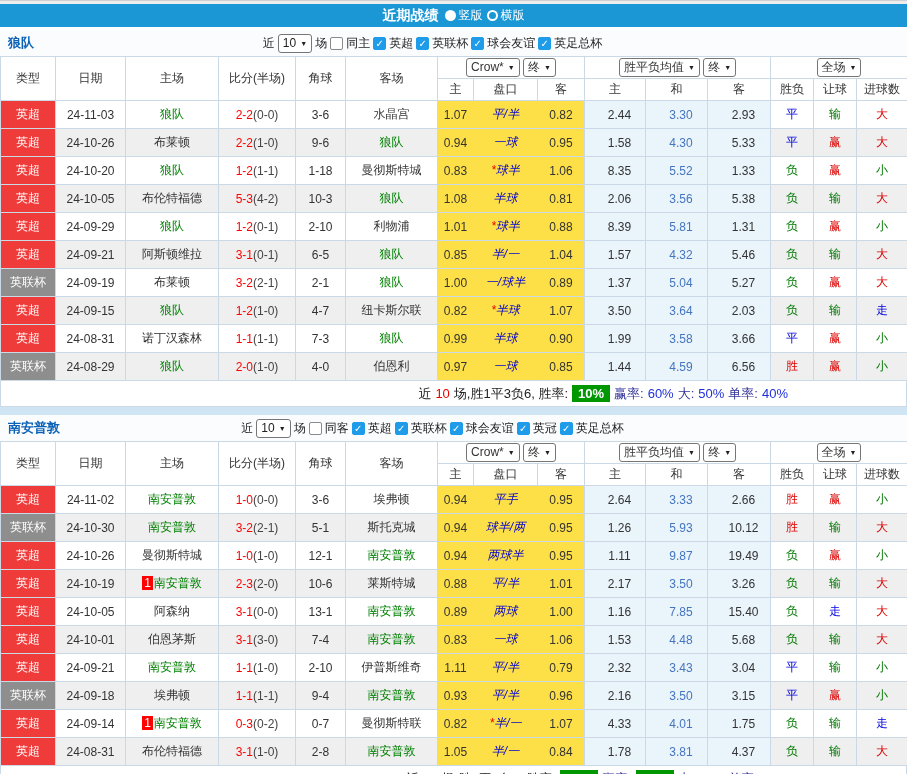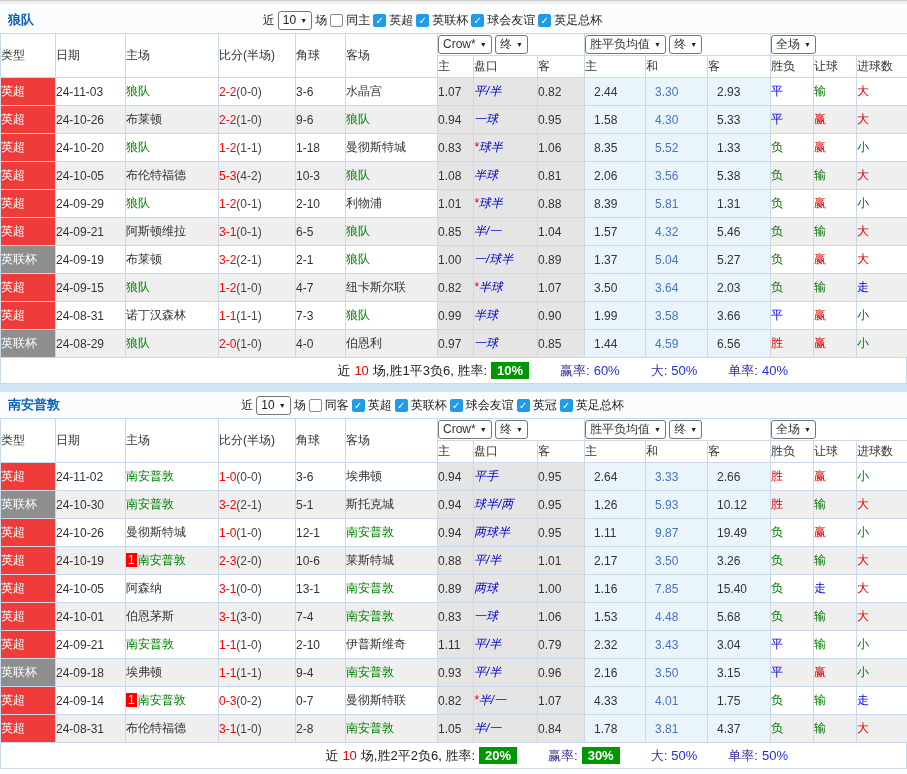--- a/index.html
+++ b/index.html
@@ -14,50 +14,63 @@
   .radio.sel{background:#fff;}
   .radio-item{display:inline-flex;align-items:center;cursor:pointer;}
   .gap{height:3px;background:#fff;}
   .section-bar{height:26px;display:flex;align-items:center;background:#fafcfe;padding-left:8px;}
   .team{color:#0b62b6;font-weight:bold;font-size:13px;min-width:90px;}
   .filters{flex:1;display:flex;align-items:center;justify-content:center;gap:3px;font-size:12px;color:#222;padding-right:140px;}
   .dd{display:inline-flex;align-items:center;gap:4px;border:1px solid #767676;border-radius:3px;background:#fff;padding:1px 4px;font-size:12px;line-height:15px;cursor:pointer;}
   .dd .dd-arrow{font-size:7px;color:#222;}
   .cb{display:inline-block;width:13px;height:13px;border:1px solid #8a8a8a;border-radius:2px;background:#fff;font-size:10px;line-height:12px;text-align:center;vertical-align:-2px;cursor:pointer;}
   .cb.on{background:#1e9be9;border-color:#1e9be9;color:#fff;font-weight:bold;}
-  table.grid{border-collapse:collapse;table-layout:fixed;width:907px;font-size:12px;text-align:left;color:#333;}
+  table.grid{border-collapse:collapse;table-layout:fixed;width:907px;font-size:12px;text-align:center;color:#333;}
   table.grid th{border:1px solid #cbd8e6;height:22px;font-weight:normal;background:#fff;padding:0;white-space:nowrap;overflow:hidden;}
   table.grid td{border:1px solid #cbd8e6;height:28px;padding:0;white-space:nowrap;overflow:hidden;}
   tbody tr.alt td{background:#efefef;}
-  tbody tr td.c-odds{background:#e5e5e5;}
+  tbody tr td.c-odds{background:#fde047;}
   tbody tr td.c-mean{background:#eaf4fb;padding-left:9px;}
   tbody tr td.lg-red{background:#f03b3b;color:#fff;}
   tbody tr td.lg-gray{background:#8e8e8e;color:#fff;}
   .tm-green{color:#008000;}
   .s-main{color:#f00;}
   .s-half{color:#444;}
   td.c-hcp{color:#0000cc;font-style:italic;}
   .star{color:#e60000;}
   .m-draw{color:#4575be;margin-top:31px;}
   .t-red{color:#dd0000;}
   .t-blue{color:#0000dd;}
   .t-green{color:#007700;}
   .badge1{display:inline-block;background:#f00;color:#fff;font-size:12px;line-height:14px;padding:0 2px;margin-right:1px;}
   .summary{height:26px;display:flex;align-items:center;justify-content:flex-end;gap:4px;padding-right:118px;font-size:13px;color:#222;border:1px solid #cbd8e6;border-top:none;background:#fff;}
   .summary .red{color:#e60000;}
   .ratebox{display:inline-block;background:#009700;color:#fff;font-weight:bold;padding:1px 6px;}
-  .stat-label{color:#333399;margin-left:27px;}
+  .stat-label{color:#333399;}
   .stat-value{color:#1f2fdd;}
   .sep{height:8px;background:#cfe5f4;}
 </style>
 </head>
 <body>
 
 <div class="page">
   <div class="top-strip"></div>
+  <div class="title-bar">
+    <span class="title">近期战绩</span>
+    <span class="radios" id="radios">
+        <span class="radio-item">
+          <span class="radio sel"></span>
+          <span class="radio-label">竖版</span>
+        </span>
+        <span class="radio-item">
+          <span class="radio"></span>
+          <span class="radio-label">横版</span>
+        </span>
+      </span>
+  </div>
   <div class="gap"></div>
   <div id="sections">
       <div class="section-bar">
         <span class="team">狼队</span>
         <span class="filters">
           <span>近</span>
           <span class="dd">
             <span class="dd-label">10</span>
             <span class="dd-arrow">▼</span>
           </span>

